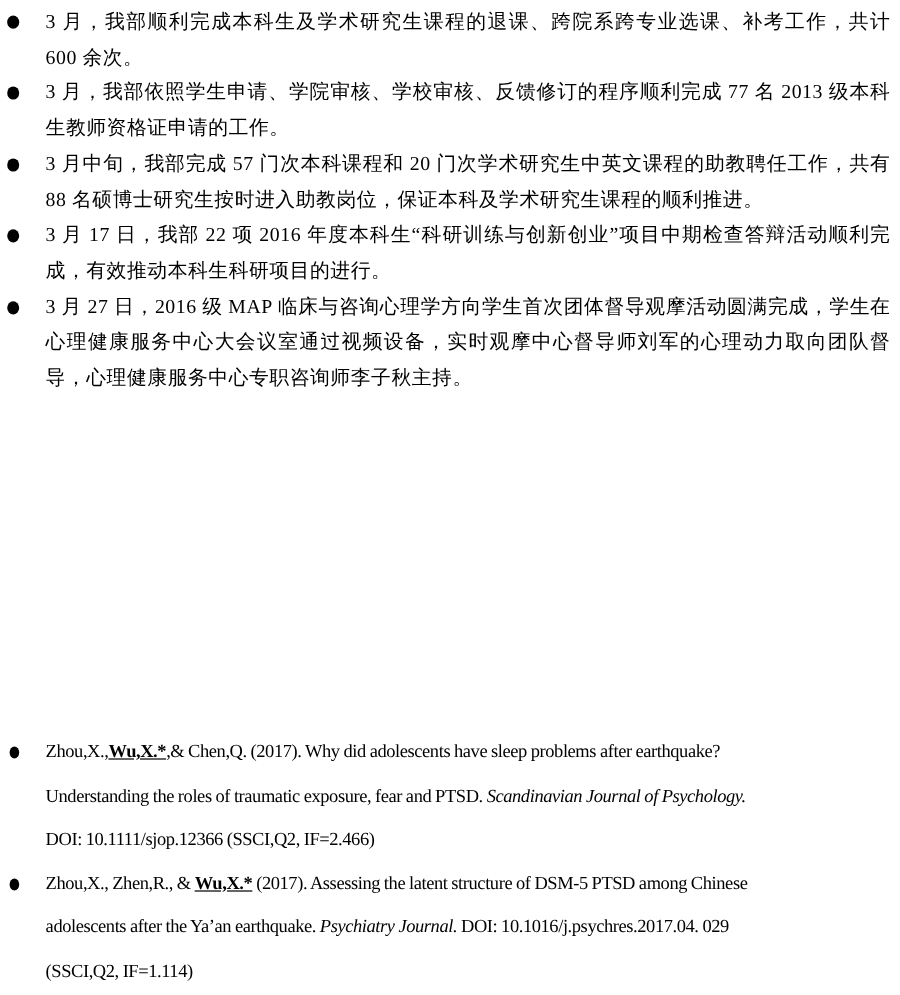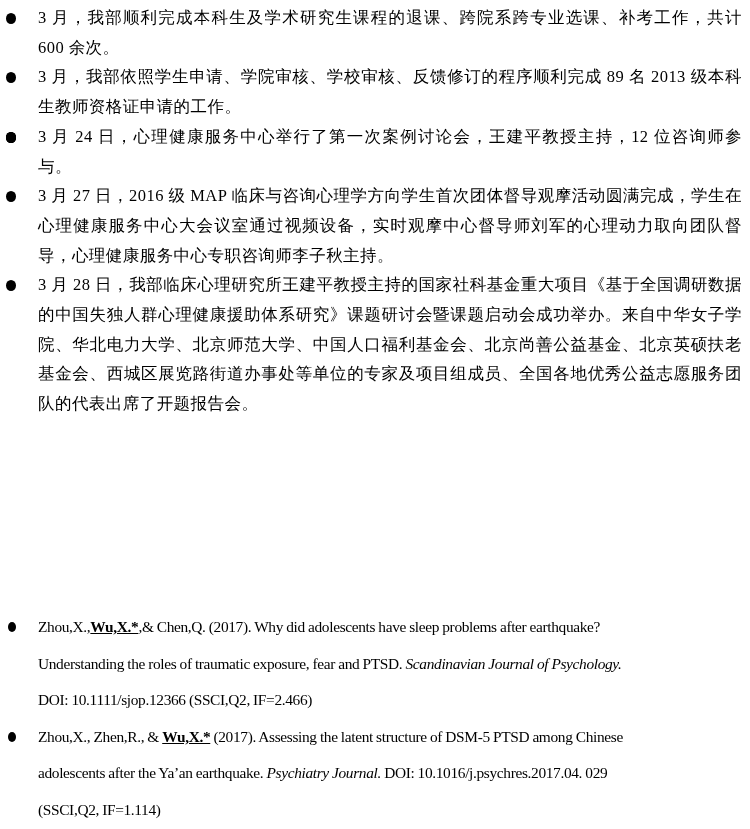--- a/index.html
+++ b/index.html
@@ -80,39 +80,33 @@
 
 <div class="doc">
 
   <ul class="cn-list">
     <li class="cn-item">
       <span class="bullet"></span>
       <span>3 月，我部顺利完成本科生及学术研究生课程的退课、跨院系跨专业选课、补考工作，共计 600 余次。</span>
     </li>
     <li class="cn-item">
       <span class="bullet"></span>
-      <span>3 月，我部依照学生申请、学院审核、学校审核、反馈修订的程序顺利完成 89 名 2013 级本科生教师资格证申请的工作。</span>
+      <span>3 月，我部依照学生申请、学院审核、学校审核、反馈修订的程序顺利完成 77 名 2013 级本科生教师资格证申请的工作。</span>
     </li>
     <li class="cn-item">
       <span class="bullet"></span>
+      <span>3 月中旬，我部完成 57 门次本科课程和 20 门次学术研究生中英文课程的助教聘任工作，共有 88 名硕博士研究生按时进入助教岗位，保证本科及学术研究生课程的顺利推进。</span>
     </li>
     <li class="cn-item">
       <span class="bullet"></span>
-    </li>
-    <li class="cn-item">
-      <span class="bullet"></span>
-      <span>3 月 24 日，心理健康服务中心举行了第一次案例讨论会，王建平教授主持，12 位咨询师参与。</span>
+      <span>3 月 17 日，我部 22 项 2016 年度本科生“科研训练与创新创业”项目中期检查答辩活动顺利完成，有效推动本科生科研项目的进行。</span>
     </li>
     <li class="cn-item">
       <span class="bullet"></span>
       <span>3 月 27 日，2016 级 MAP 临床与咨询心理学方向学生首次团体督导观摩活动圆满完成，学生在心理健康服务中心大会议室通过视频设备，实时观摩中心督导师刘军的心理动力取向团队督导，心理健康服务中心专职咨询师李子秋主持。</span>
-    </li>
-    <li class="cn-item">
-      <span class="bullet"></span>
-      <span>3 月 28 日，我部临床心理研究所王建平教授主持的国家社科基金重大项目《基于全国调研数据的中国失独人群心理健康援助体系研究》课题研讨会暨课题启动会成功举办。来自中华女子学院、华北电力大学、北京师范大学、中国人口福利基金会、北京尚善公益基金、北京英硕扶老基金会、西城区展览路街道办事处等单位的专家及项目组成员、全国各地优秀公益志愿服务团队的代表出席了开题报告会。</span>
     </li>
   </ul>
 
   <ul class="ref-list">
     <li class="ref-item">
       <span class="bullet"></span>
       <span>Zhou,X.,</span><span class="author-self">Wu,X.*</span><span>,&amp; Chen,Q.</span><span> (2017).</span><span> Why did adolescents have sleep problems after earthquake? Understanding the roles of traumatic exposure, fear and PTSD.</span><span class="journal"> Scandinavian Journal of Psychology.</span><span> DOI: 10.1111/sjop.12366</span><span> (SSCI,Q2, IF=2.466)</span>
     </li>
     <li class="ref-item">
       <span class="bullet"></span>

